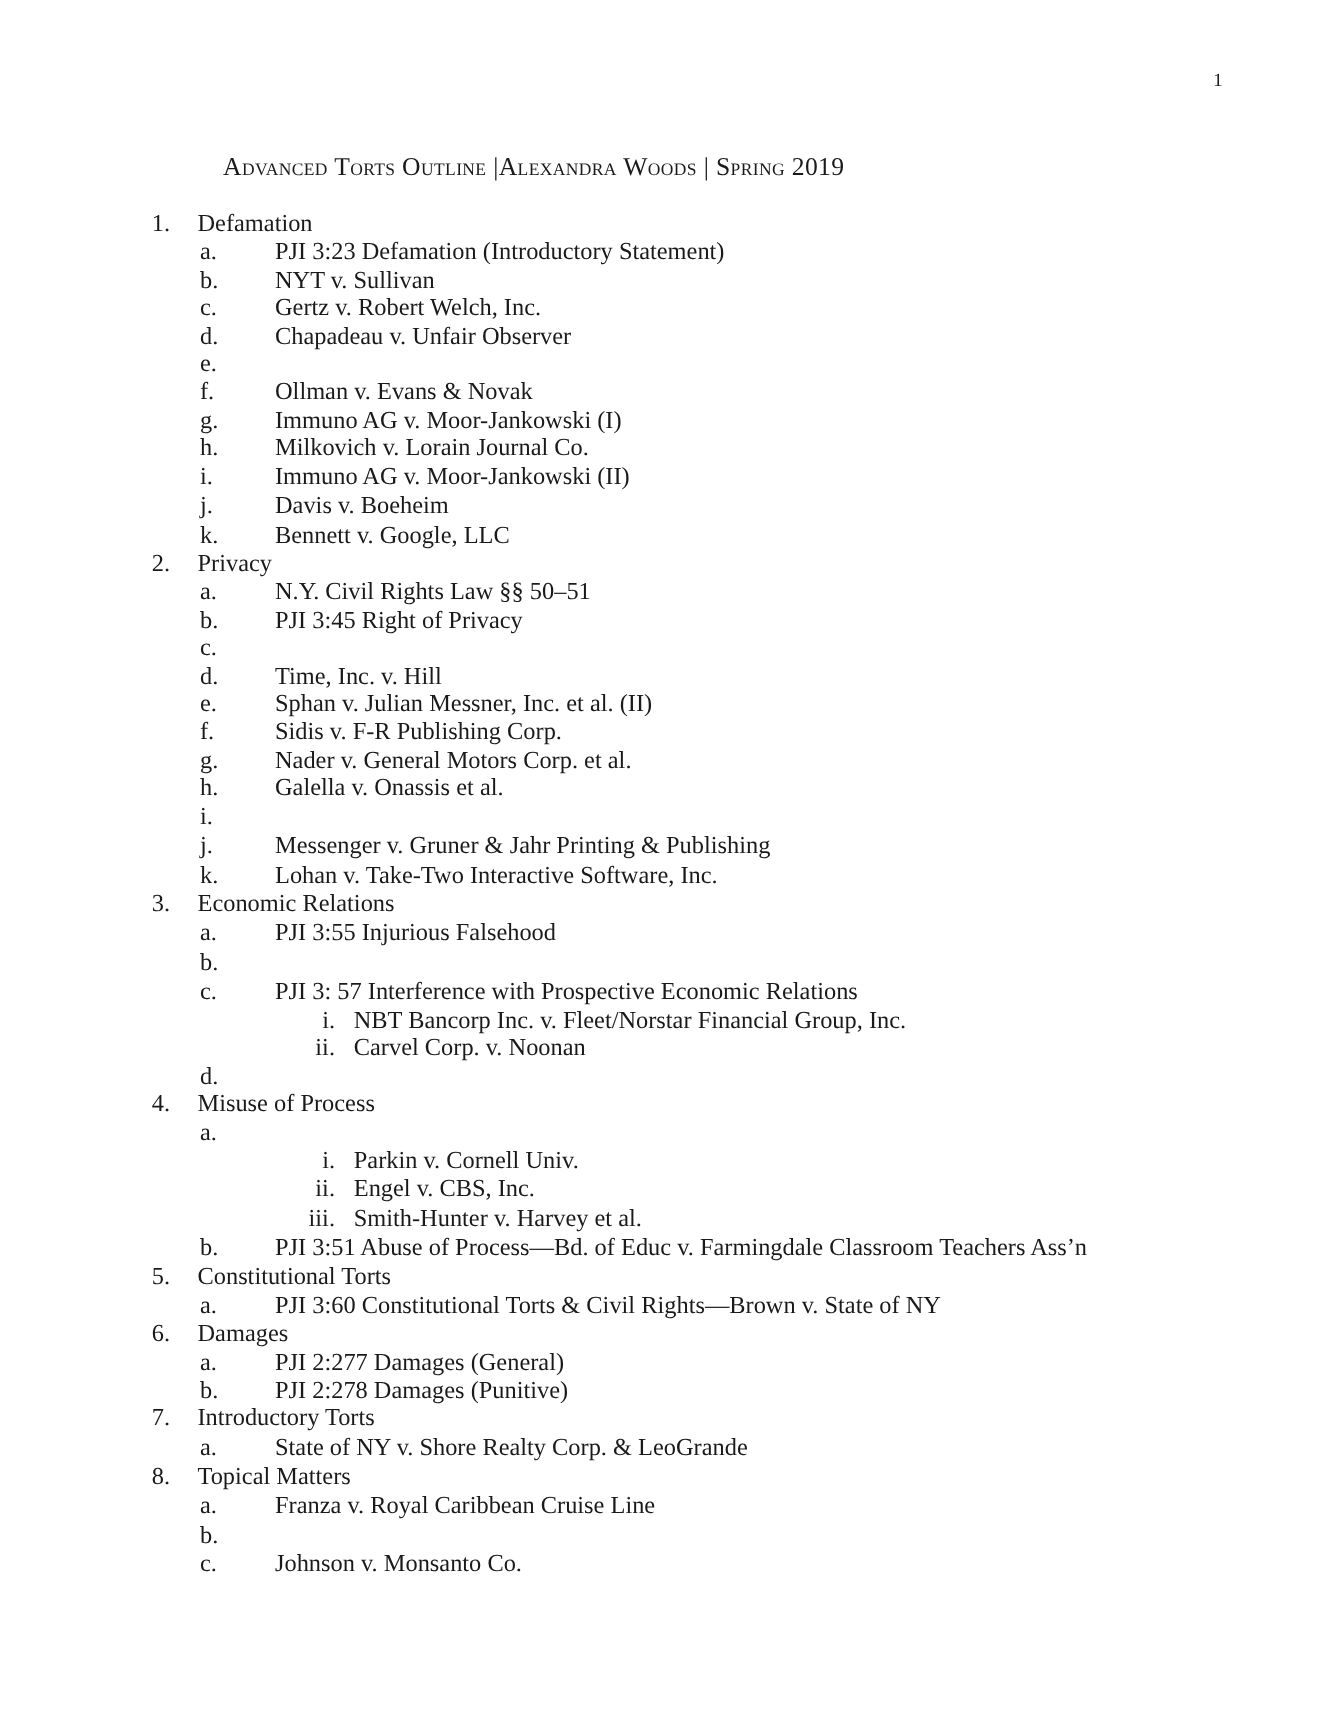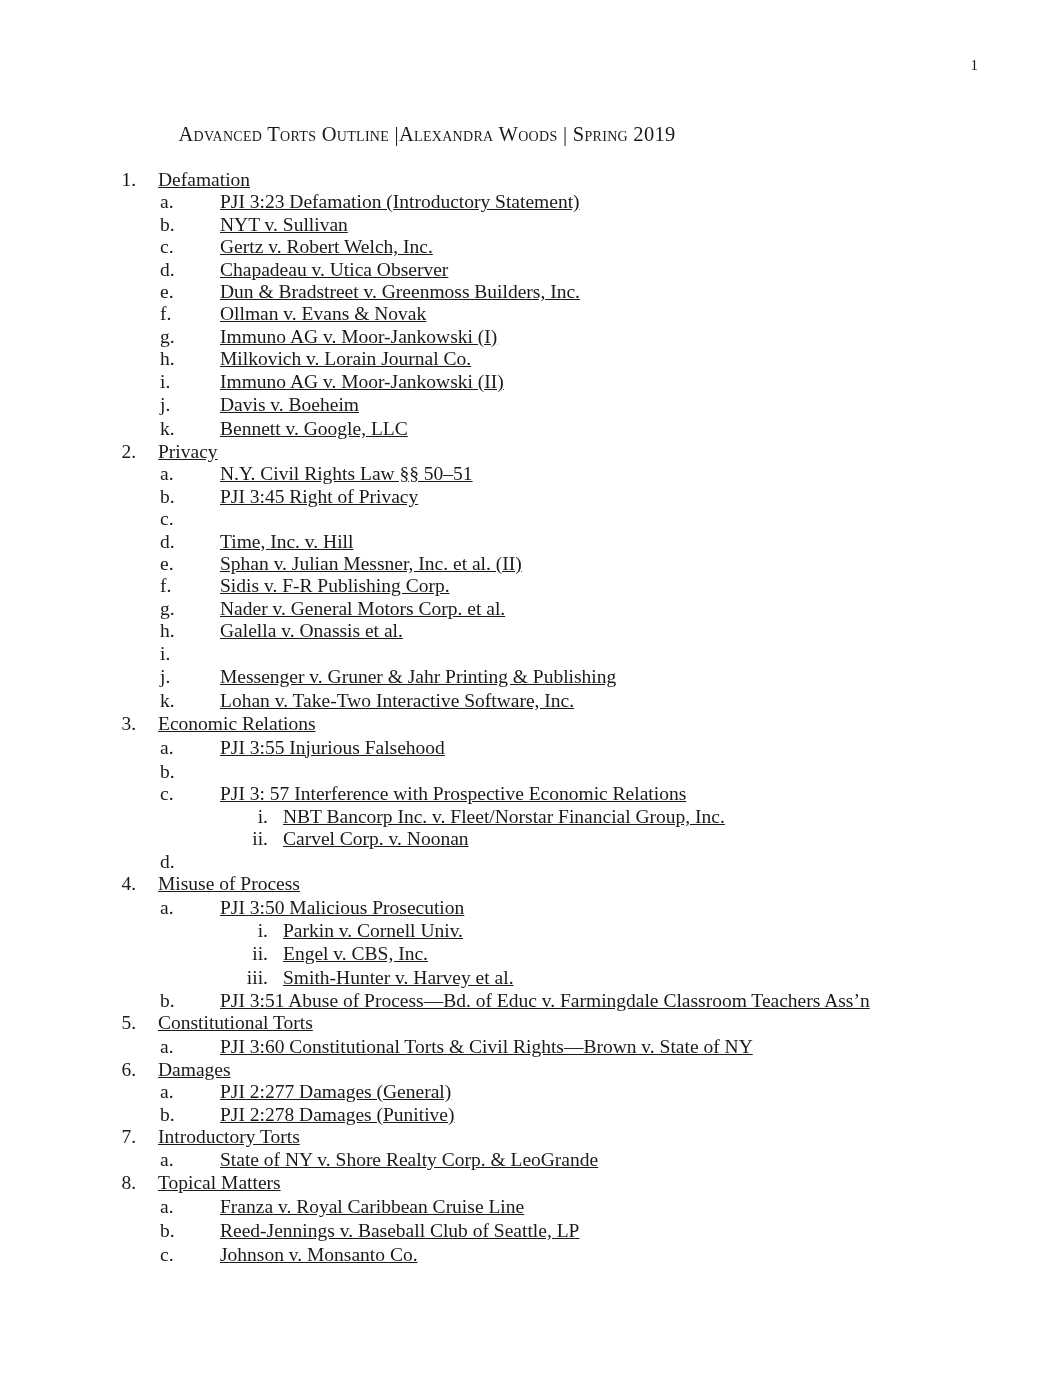--- a/index.html
+++ b/index.html
@@ -94,42 +94,41 @@
   .lvl3 > .marker {
     position: absolute;
     left: 218px;
     width: 50px;
     text-align: right;
     display: inline-block;
   }
 
   .txt {
     display: inline-block;
-    text-decoration: underline;
   }
 
   
   .loose { line-height: 24px; }
 </style>
 </head>
 <body>
 
 <div class="page">
 
   <div class="page-number">1</div>
 
   <div class="doc-title">Advanced Torts Outline |Alexandra Woods | Spring 2019</div>
 
   <div class="outline" id="outline-root">
       <div class="lvl1"><span class="marker">1.</span><span class="txt">Defamation</span></div>
       <div class="lvl2"><span class="marker">a.</span><span class="txt">PJI 3:23 Defamation (Introductory Statement)</span></div>
       <div class="lvl2"><span class="marker">b.</span><span class="txt">NYT v. Sullivan</span></div>
       <div class="lvl2"><span class="marker">c.</span><span class="txt">Gertz v. Robert Welch, Inc.</span></div>
-      <div class="lvl2"><span class="marker">d.</span><span class="txt">Chapadeau v. Utica Observer</span></div>
-      <div class="lvl2"><span class="marker">e.</span><span class="txt">Dun &amp; Bradstreet v. Greenmoss Builders, Inc.</span></div>
+      <div class="lvl2"><span class="marker">d.</span><span class="txt">Chapadeau v. Unfair Observer</span></div>
+      <div class="lvl2"><span class="marker">e.</span></div>
       <div class="lvl2"><span class="marker">f.</span><span class="txt">Ollman v. Evans &amp; Novak</span></div>
       <div class="lvl2"><span class="marker">g.</span><span class="txt">Immuno AG v. Moor-Jankowski (I)</span></div>
       <div class="lvl2"><span class="marker">h.</span><span class="txt">Milkovich v. Lorain Journal Co.</span></div>
       <div class="lvl2"><span class="marker">i.</span><span class="txt">Immuno AG v. Moor-Jankowski (II)</span></div>
       <div class="lvl2 loose"><span class="marker">j.</span><span class="txt">Davis v. Boeheim</span></div>
       <div class="lvl2 loose"><span class="marker">k.</span><span class="txt">Bennett v. Google, LLC</span></div>
       <div class="lvl1"><span class="marker">2.</span><span class="txt">Privacy</span></div>
       <div class="lvl2"><span class="marker">a.</span><span class="txt">N.Y. Civil Rights Law §§ 50–51</span></div>
       <div class="lvl2"><span class="marker">b.</span><span class="txt">PJI 3:45 Right of Privacy</span></div>
       <div class="lvl2"><span class="marker">c.</span></div>
@@ -142,31 +141,31 @@
       <div class="lvl2 loose"><span class="marker">j.</span><span class="txt">Messenger v. Gruner &amp; Jahr Printing &amp; Publishing</span></div>
       <div class="lvl2 loose"><span class="marker">k.</span><span class="txt">Lohan v. Take-Two Interactive Software, Inc.</span></div>
       <div class="lvl1"><span class="marker">3.</span><span class="txt">Economic Relations</span></div>
       <div class="lvl2 loose"><span class="marker">a.</span><span class="txt">PJI 3:55 Injurious Falsehood</span></div>
       <div class="lvl2 loose"><span class="marker">b.</span></div>
       <div class="lvl2 loose"><span class="marker">c.</span><span class="txt">PJI 3: 57 Interference with Prospective Economic Relations</span></div>
       <div class="lvl3"><span class="marker">i.</span><span class="txt">NBT Bancorp Inc. v. Fleet/Norstar Financial Group, Inc.</span></div>
       <div class="lvl3"><span class="marker">ii.</span><span class="txt">Carvel Corp. v. Noonan</span></div>
       <div class="lvl2"><span class="marker">d.</span></div>
       <div class="lvl1"><span class="marker">4.</span><span class="txt">Misuse of Process</span></div>
-      <div class="lvl2 loose"><span class="marker">a.</span><span class="txt">PJI 3:50 Malicious Prosecution</span></div>
+      <div class="lvl2 loose"><span class="marker">a.</span></div>
       <div class="lvl3"><span class="marker">i.</span><span class="txt">Parkin v. Cornell Univ.</span></div>
       <div class="lvl3 loose"><span class="marker">ii.</span><span class="txt">Engel v. CBS, Inc.</span></div>
       <div class="lvl3 loose"><span class="marker">iii.</span><span class="txt">Smith-Hunter v. Harvey et al.</span></div>
       <div class="lvl2"><span class="marker">b.</span><span class="txt">PJI 3:51 Abuse of Process—Bd. of Educ v. Farmingdale Classroom Teachers Ass’n</span></div>
       <div class="lvl1"><span class="marker">5.</span><span class="txt">Constitutional Torts</span></div>
       <div class="lvl2 loose"><span class="marker">a.</span><span class="txt">PJI 3:60 Constitutional Torts &amp; Civil Rights—Brown v. State of NY</span></div>
       <div class="lvl1"><span class="marker">6.</span><span class="txt">Damages</span></div>
       <div class="lvl2"><span class="marker">a.</span><span class="txt">PJI 2:277 Damages (General)</span></div>
       <div class="lvl2"><span class="marker">b.</span><span class="txt">PJI 2:278 Damages (Punitive)</span></div>
       <div class="lvl1"><span class="marker">7.</span><span class="txt">Introductory Torts</span></div>
       <div class="lvl2 loose"><span class="marker">a.</span><span class="txt">State of NY v. Shore Realty Corp. &amp; LeoGrande</span></div>
       <div class="lvl1"><span class="marker">8.</span><span class="txt">Topical Matters</span></div>
       <div class="lvl2 loose"><span class="marker">a.</span><span class="txt">Franza v. Royal Caribbean Cruise Line</span></div>
-      <div class="lvl2 loose"><span class="marker">b.</span><span class="txt">Reed-Jennings v. Baseball Club of Seattle, LP</span></div>
+      <div class="lvl2 loose"><span class="marker">b.</span></div>
       <div class="lvl2 loose"><span class="marker">c.</span><span class="txt">Johnson v. Monsanto Co.</span></div>
     </div>
 
 </div>
 
 </body></html>

